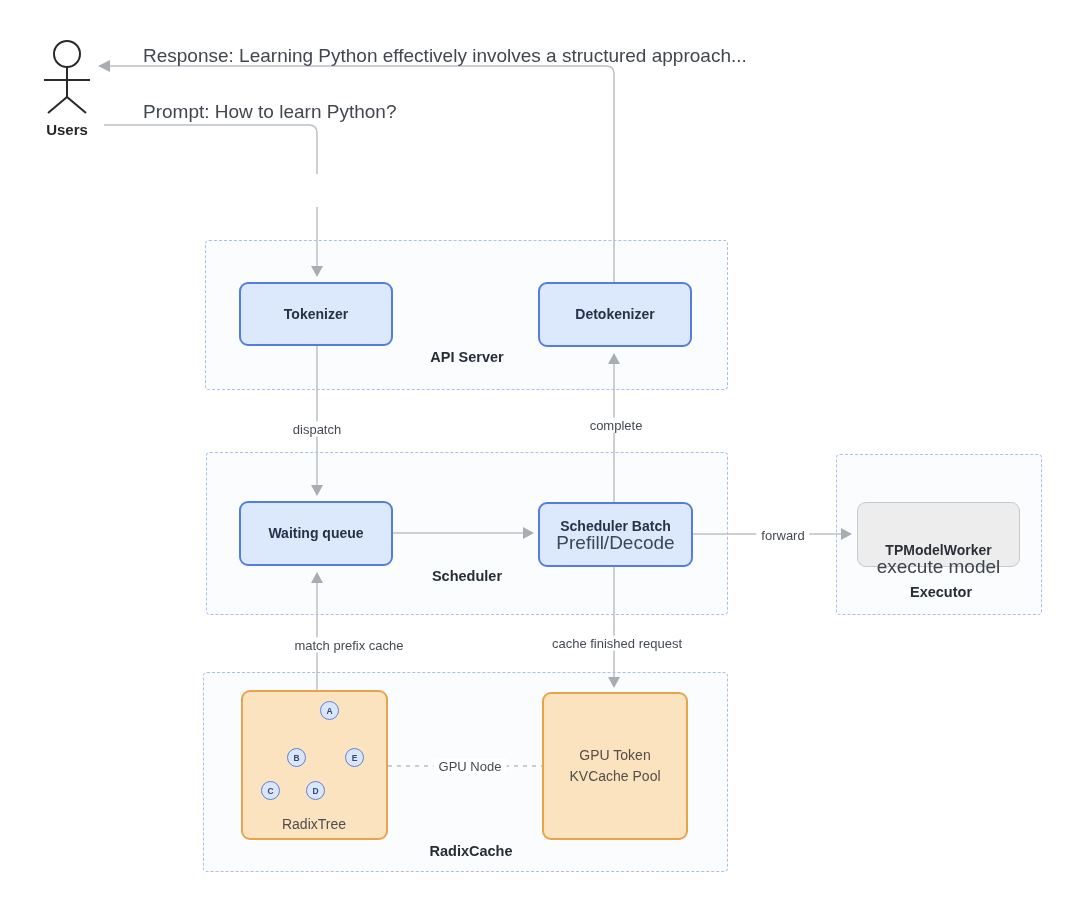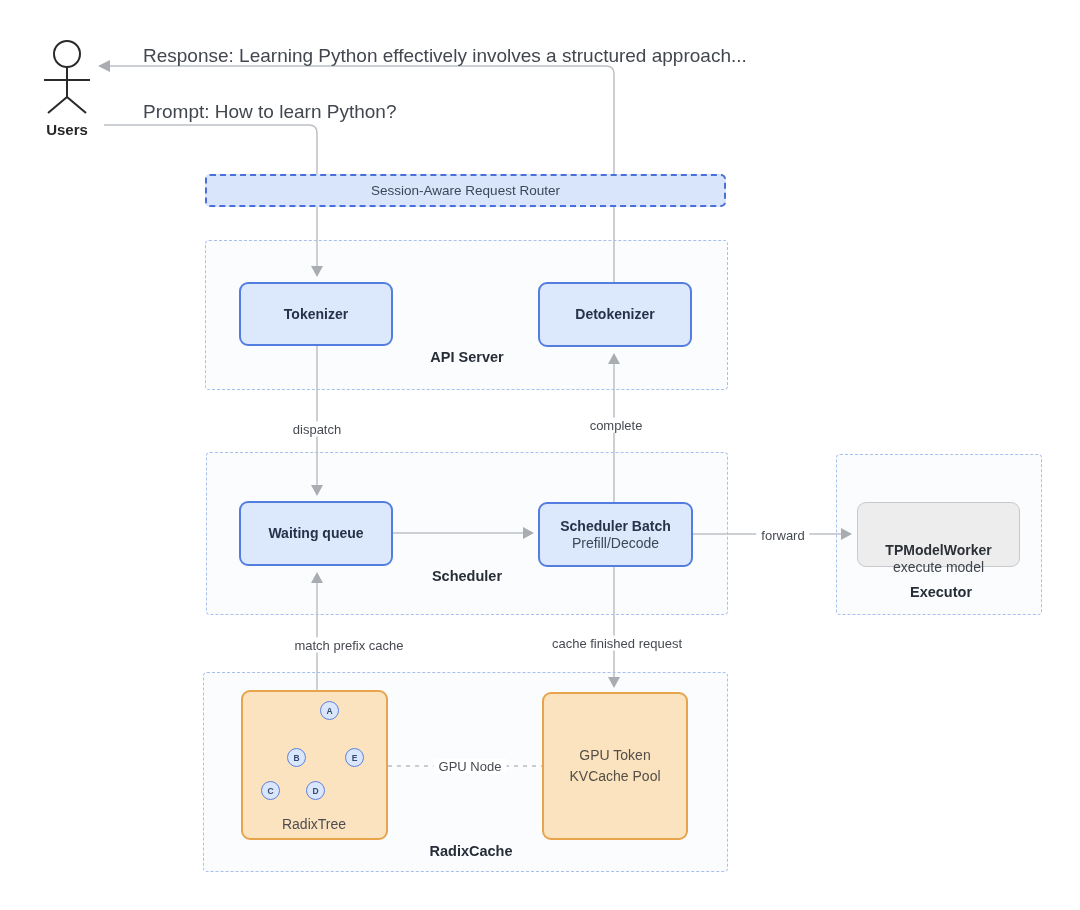--- a/index.html
+++ b/index.html
@@ -9,21 +9,21 @@
   
   .container{position:absolute;border:1.6px dashed #a9c0ec;border-radius:4px;background:#fbfcfe;z-index:1;}
   svg.wires{position:absolute;left:0;top:0;z-index:2;}
   .node-box{position:absolute;z-index:3;display:flex;flex-direction:column;align-items:center;justify-content:center;box-sizing:border-box;}
 
   .blue-box{background:#dce8fc;border:2px solid #537ee0;border-radius:9px;}
   .orange-box{background:#fbe3c0;border:2px solid #e8a44c;border-radius:9px;}
   .gray-box{background:#ededee;border:1.5px solid #c8c9cc;border-radius:9px;}
 
   .box-title{font-size:14px;font-weight:bold;color:#27324a;line-height:17px;}
-  .box-sub{font-size:14px;color:#3c4758;line-height:16px;}
+  .box-sub{font-size:19px;color:#3c4758;line-height:16px;}
   .gray-box .box-title{color:#2b2f36;margin-top:47px;}
   .gray-box .box-sub{color:#3f444c;}
 
   .router{position:absolute;left:205px;top:174px;width:521px;height:33px;z-index:5;
           background:#d9e5fb;border:2px dashed #4a6fd8;border-radius:5px;box-sizing:border-box;
           display:flex;align-items:center;justify-content:center;}
   .router-text{font-size:13.5px;color:#3c4758;}
 
   .container-label{position:absolute;transform:translate(-50%,-50%);font-size:14.5px;font-weight:bold;
                    color:#272d38;white-space:nowrap;z-index:4;}
@@ -97,23 +97,20 @@
       <line x1="330" y1="711" x2="355" y2="758"></line>
       <line x1="297" y1="758" x2="271" y2="791"></line>
       <line x1="297" y1="758" x2="316" y2="791"></line>
     </g>
   </svg>
 
   <div class="actor-label">Users</div>
   <div class="msg-text" style="left:143px;top:45px;">Response: Learning Python effectively involves a structured approach...</div>
   <div class="msg-text" style="left:143px;top:101px;">Prompt: How to learn Python?</div>
 
-  <div class="router">
-    <span class="router-text">Session-Aware Request Router</span>
-  </div>
 
   <div class="node-box blue-box" style="left:239px;top:282px;width:154px;height:64px;">
     <span class="box-title">Tokenizer</span>
   </div>
   <div class="node-box blue-box" style="left:239px;top:501px;width:154px;height:65px;">
     <span class="box-title">Waiting queue</span>
   </div>
   <div class="node-box blue-box" style="left:538px;top:282px;width:154px;height:65px;">
     <span class="box-title">Detokenizer</span>
   </div>

